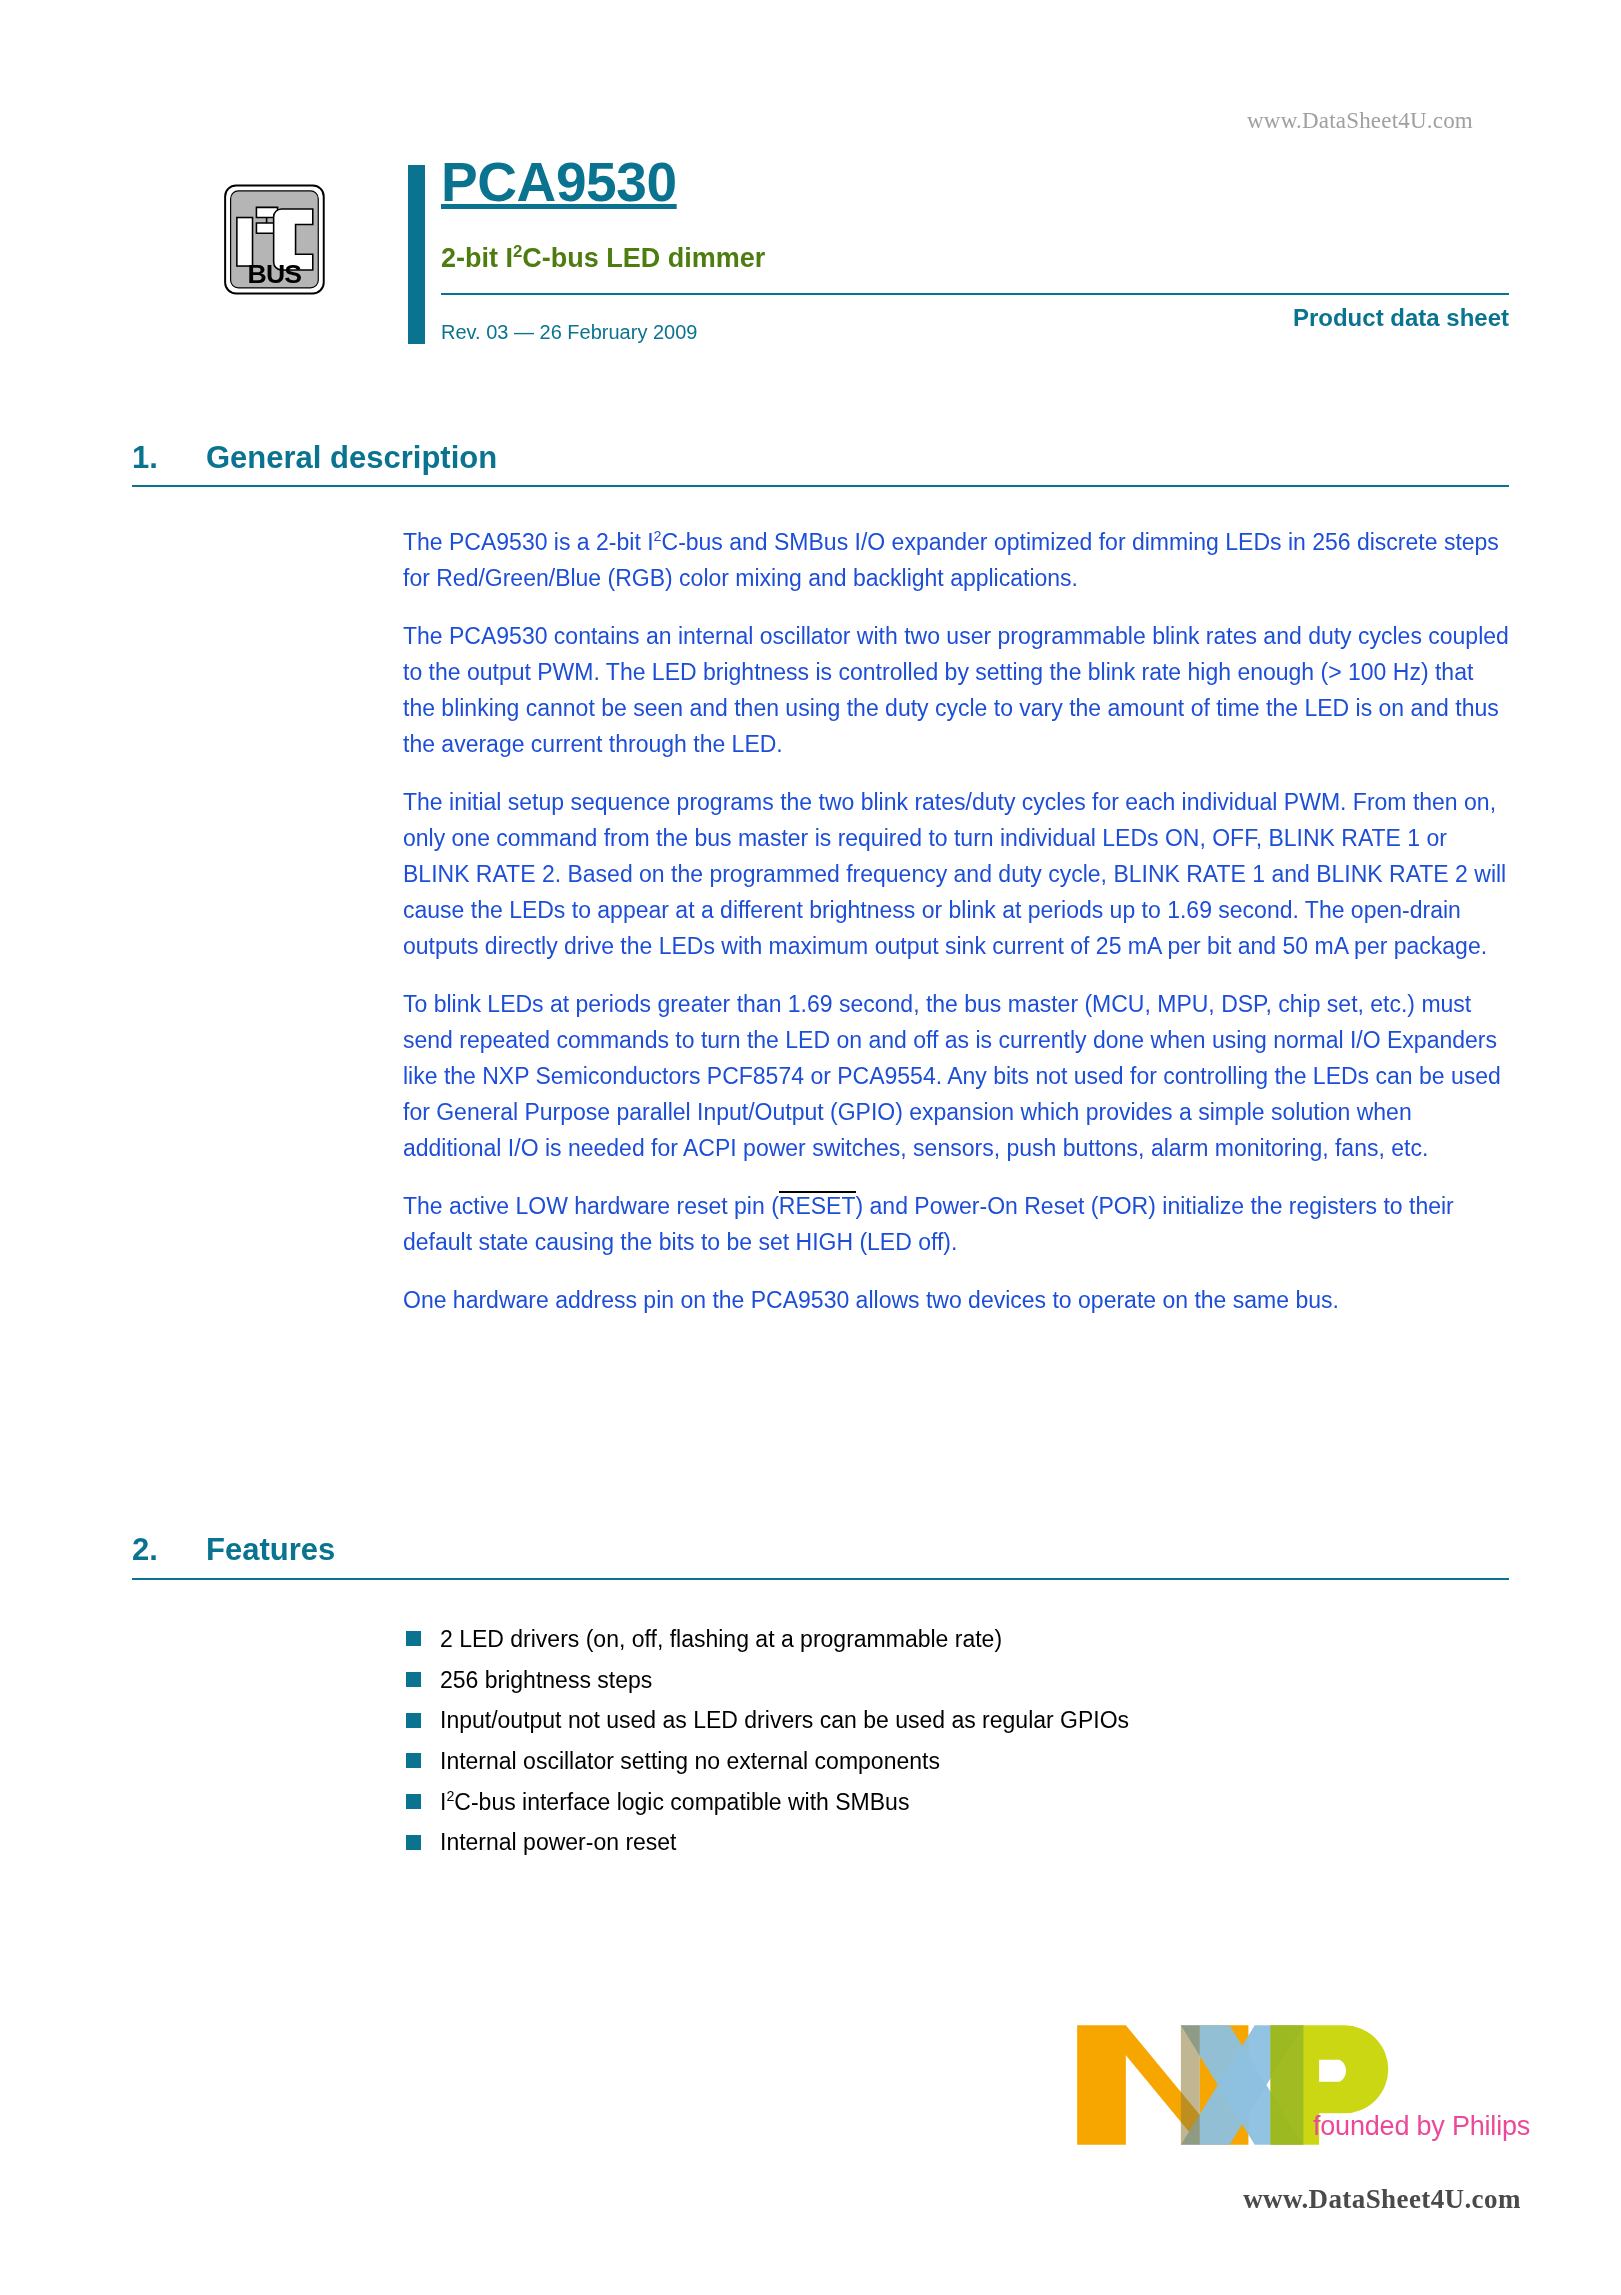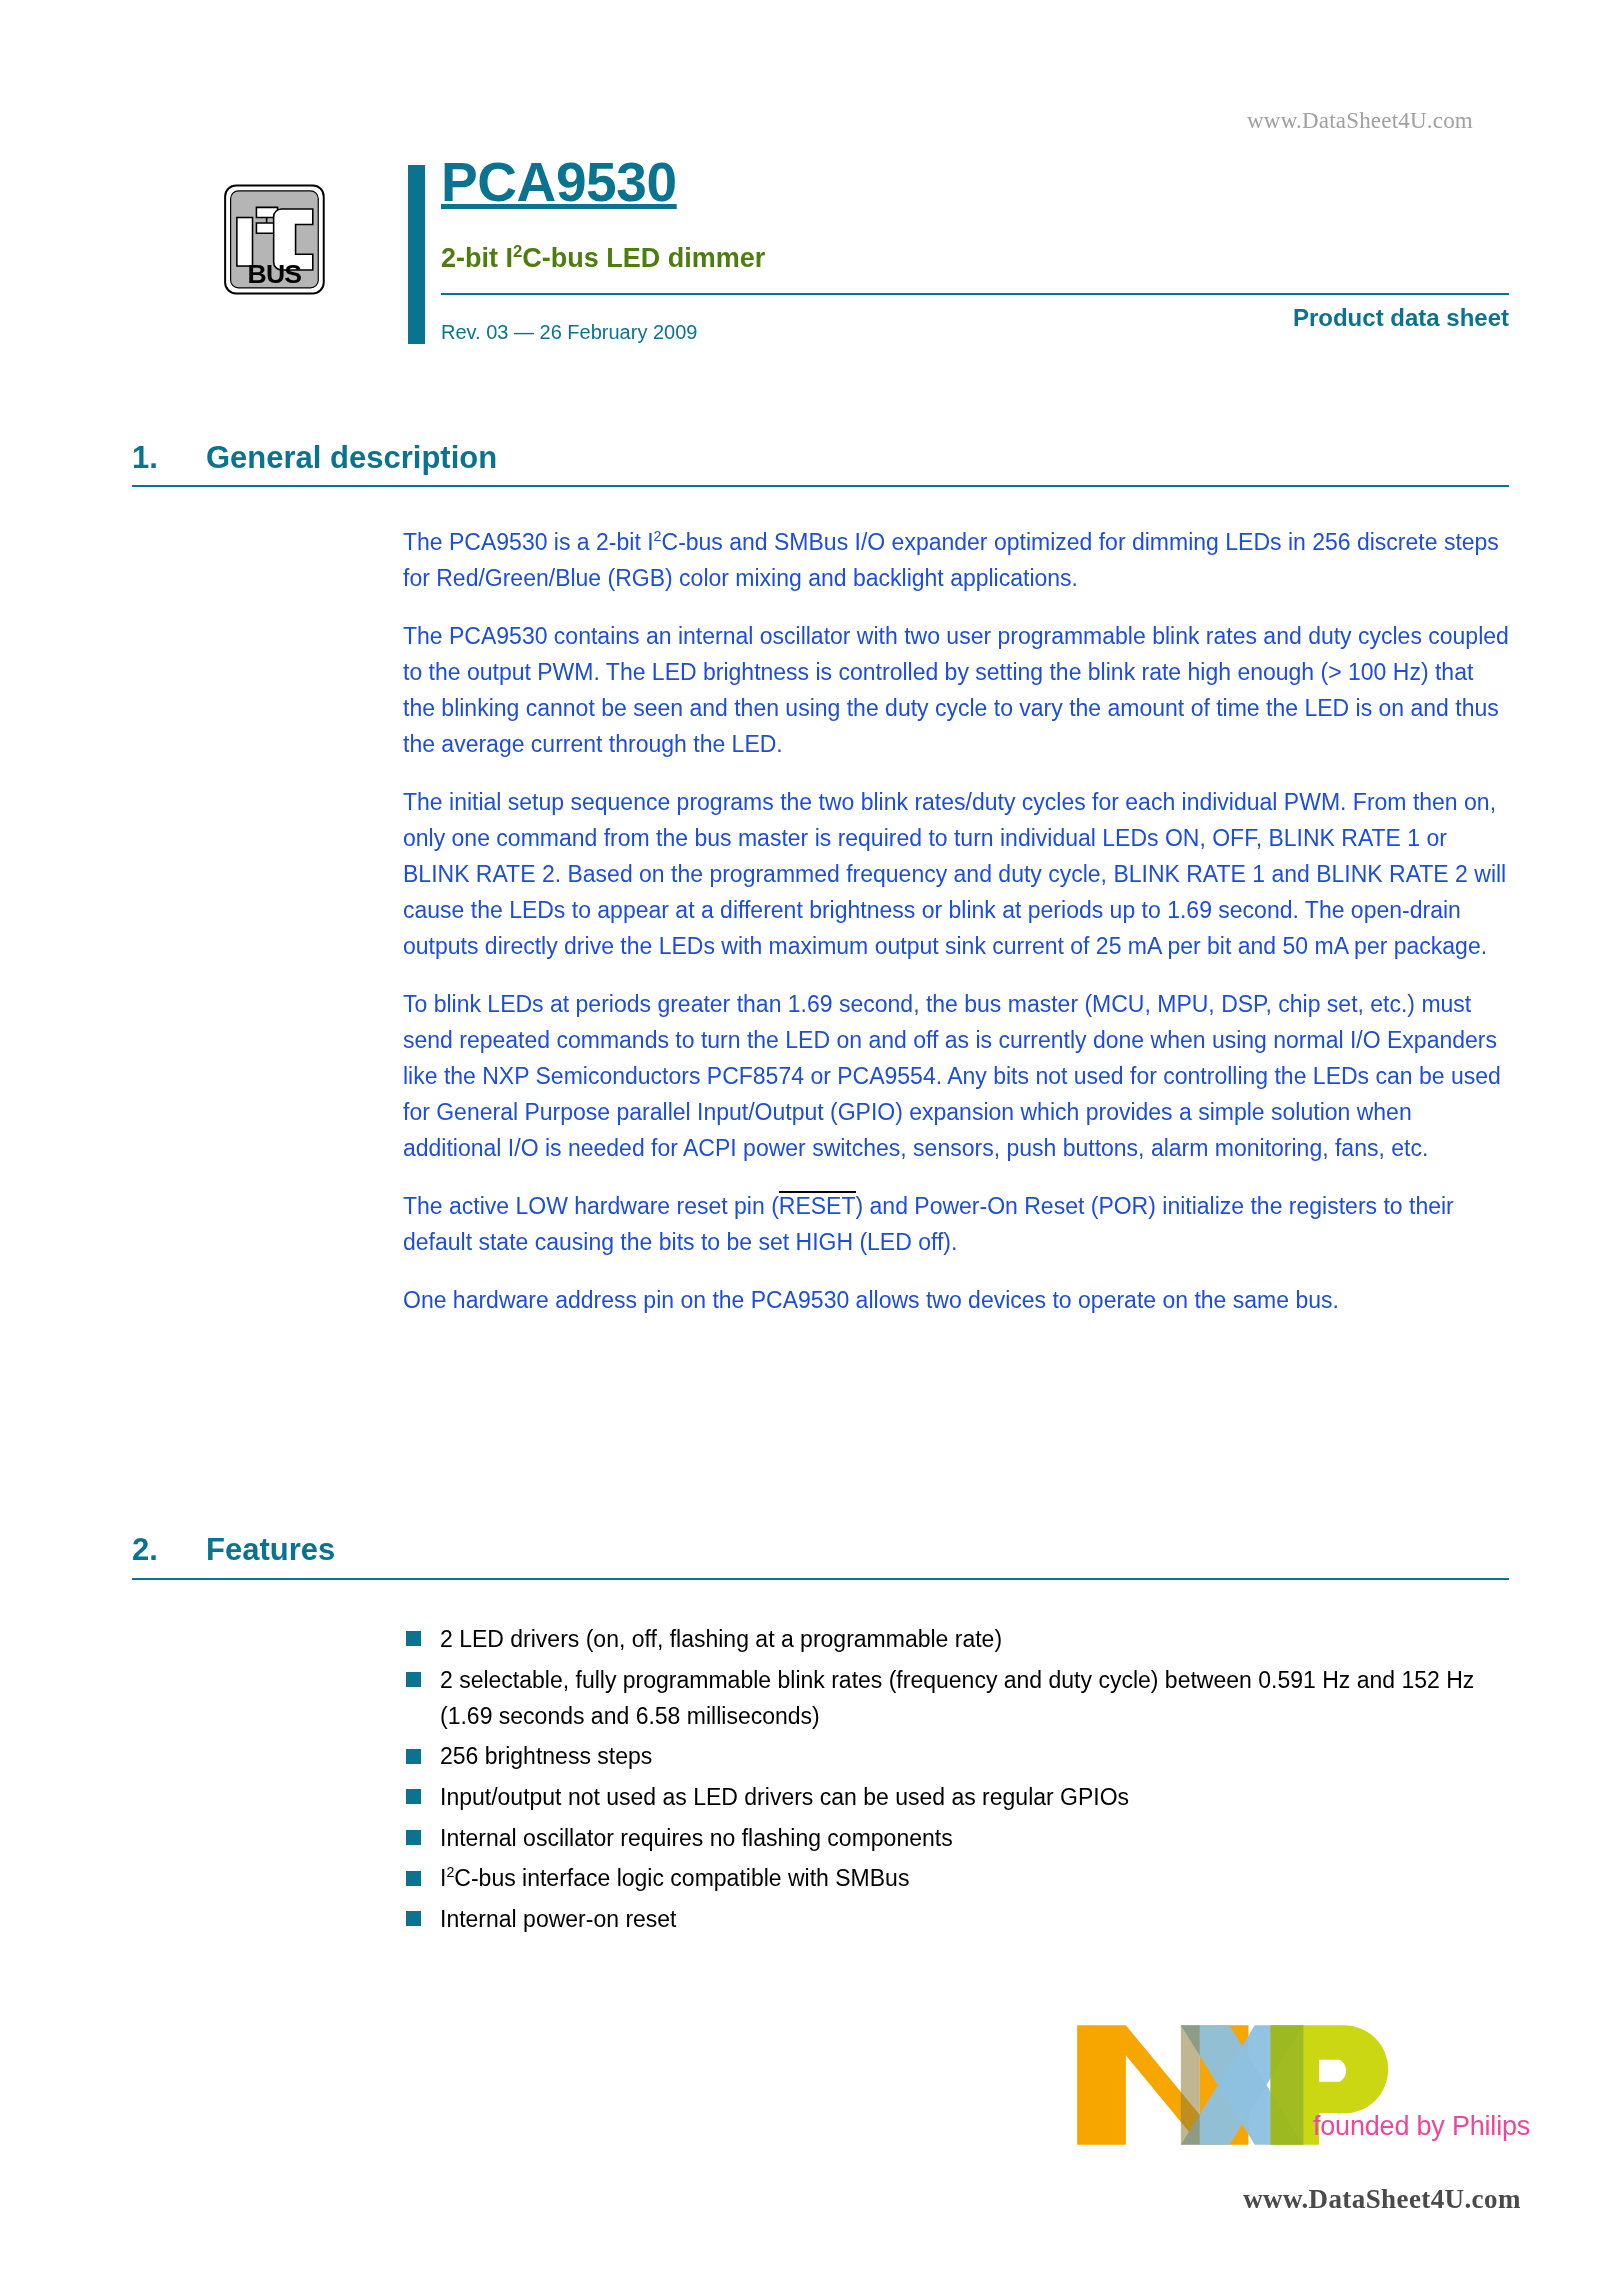--- a/index.html
+++ b/index.html
@@ -263,33 +263,29 @@
   <div class="sec-rule" style="top:1578px"></div>
 </div>
 
 <ul class="feat-list" style="top:1621px">
   <li class="feat-item">
     <span class="feat-bullet"></span>
     <span>2 LED drivers (on, off, flashing at a programmable rate)</span>
   </li>
   <li class="feat-item">
     <span class="feat-bullet"></span>
-    <span>2 selectable, fully programmable blink rates (frequency and duty cycle) between 0.591 Hz and 152 Hz (1.69 seconds and 6.58 milliseconds)</span>
-  </li>
-  <li class="feat-item">
-    <span class="feat-bullet"></span>
     <span>256 brightness steps</span>
   </li>
   <li class="feat-item">
     <span class="feat-bullet"></span>
     <span>Input/output not used as LED drivers can be used as regular GPIOs</span>
   </li>
   <li class="feat-item">
     <span class="feat-bullet"></span>
-    <span>Internal oscillator requires no flashing components</span>
+    <span>Internal oscillator setting no external components</span>
   </li>
   <li class="feat-item">
     <span class="feat-bullet"></span>
     <span>I</span><sup class="sup">2</sup><span>C-bus interface logic compatible with SMBus</span>
   </li>
   <li class="feat-item">
     <span class="feat-bullet"></span>
     <span>Internal power-on reset</span>
   </li>
 </ul>

